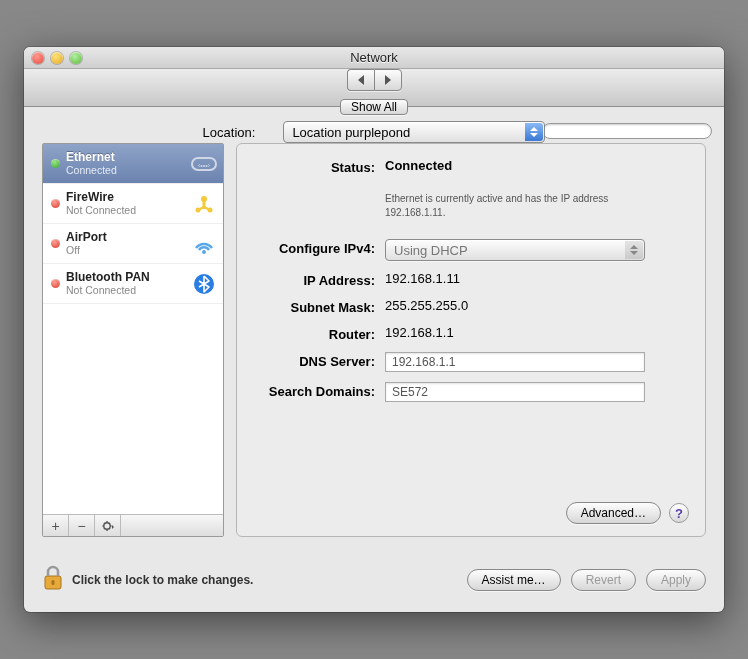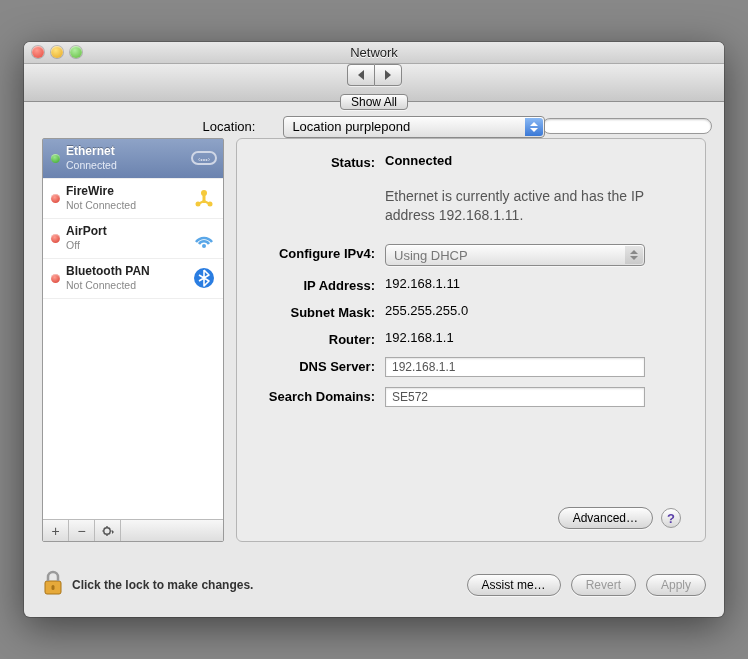--- a/index.html
+++ b/index.html
@@ -149,36 +149,36 @@
   flex: 1;
   background: #ececec;
   border: 1px solid #b5b5b5;
   border-radius: 6px;
   padding: 14px 18px 14px 0;
   position: relative;
 }
 .drow { display: flex; align-items: flex-start; margin-bottom: 10px; }
 .drow .lbl { width: 148px; text-align: right; padding-right: 10px; font-size: 13px; padding-top: 2px; font-weight: bold; }
 .drow .val { flex: 1; font-size: 13px; }
-.drow .desc { font-size: 14px; color: #555; margin-top: 19px; line-height: 1.35; max-width: 260px; }
+.drow .desc { font-size: 10px; color: #555; margin-top: 19px; line-height: 1.35; max-width: 260px; }
 .drow .popup { width: 260px; }
 .drow .popup.disabled .arrows { background: linear-gradient(#e4e4e4, #cacaca); }
 .drow .popup.disabled .arrows::before { border-bottom-color: #888; }
 .drow .popup.disabled .arrows::after { border-top-color: #888; }
 .drow .popup.disabled { color: #777; }
 .drow input.txt {
   width: 260px; height: 20px;
   border: 1px solid #aaa;
   background: #fff;
   padding: 0 6px; font-size: 12px;
   box-shadow: inset 0 1px 2px rgba(0,0,0,0.12);
   color: #555;
 }
 .details .footerbtns {
-  position: absolute; right: 24px; bottom: 12px;
+  position: absolute; right: 16px; bottom: 12px;
   display: flex; align-items: center; gap: 8px;
 }
 .help {
   width: 20px; height: 20px; border-radius: 50%;
   background: linear-gradient(#fff, #d8d8d8);
   border: 1px solid #999;
   display: flex; align-items: center; justify-content: center;
   font-weight: bold; color: #5a3ea8; font-size: 13px;
 }
 

